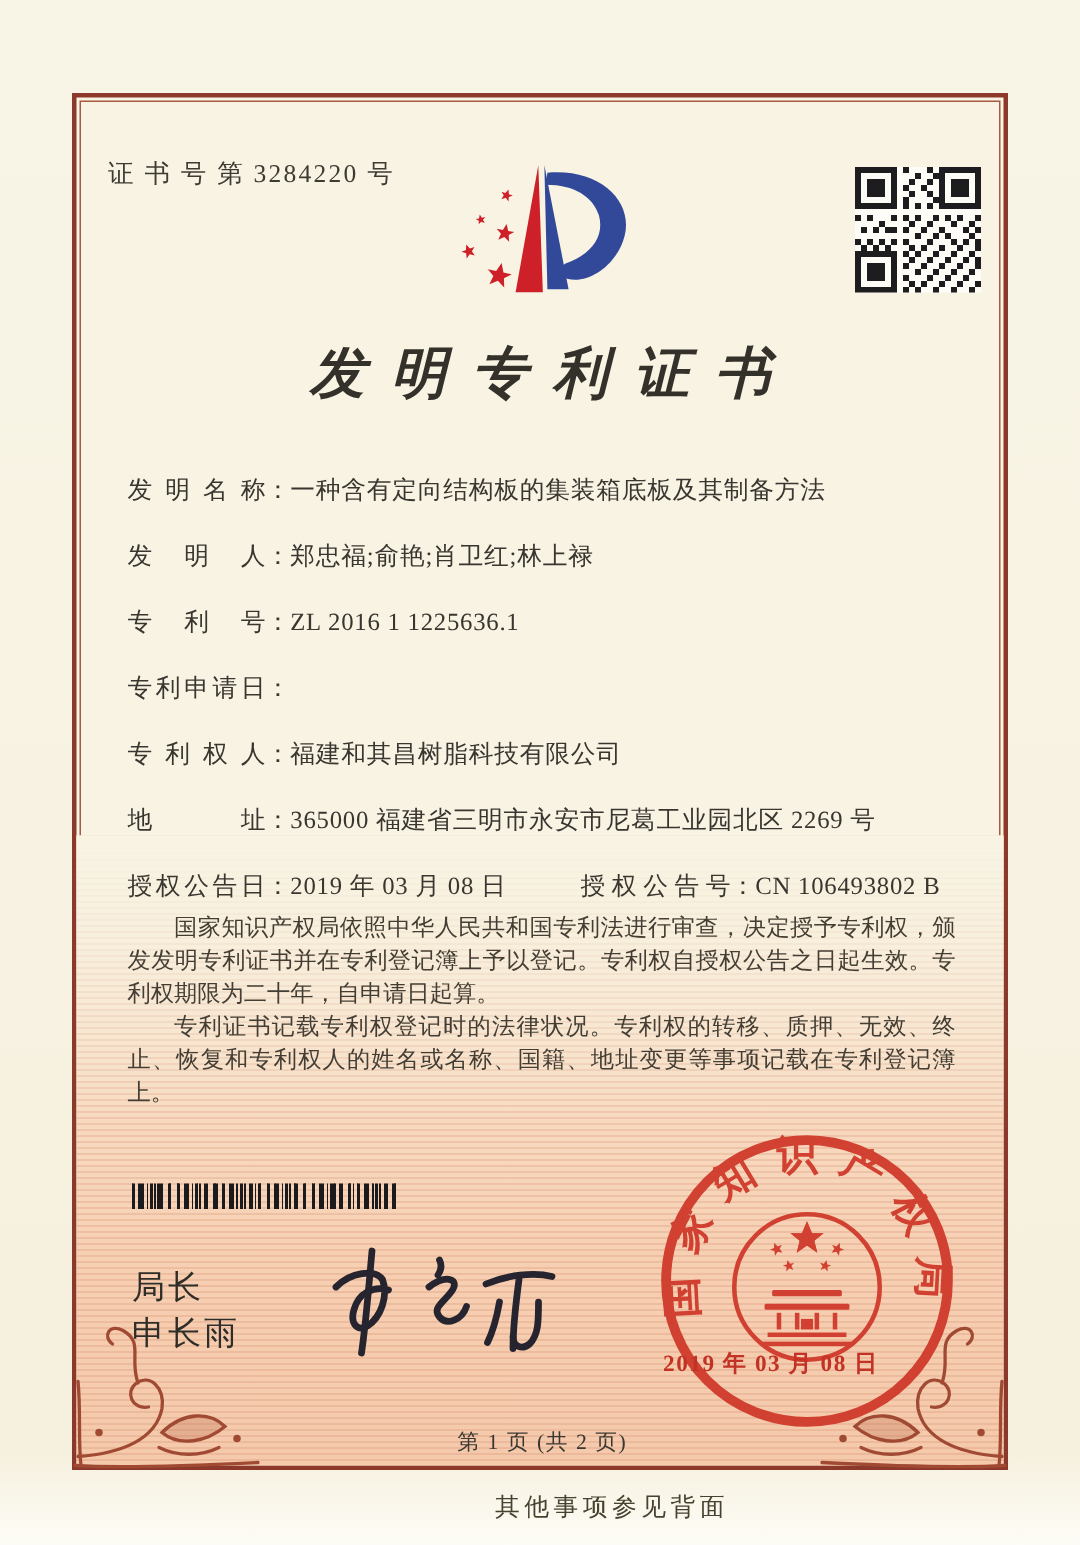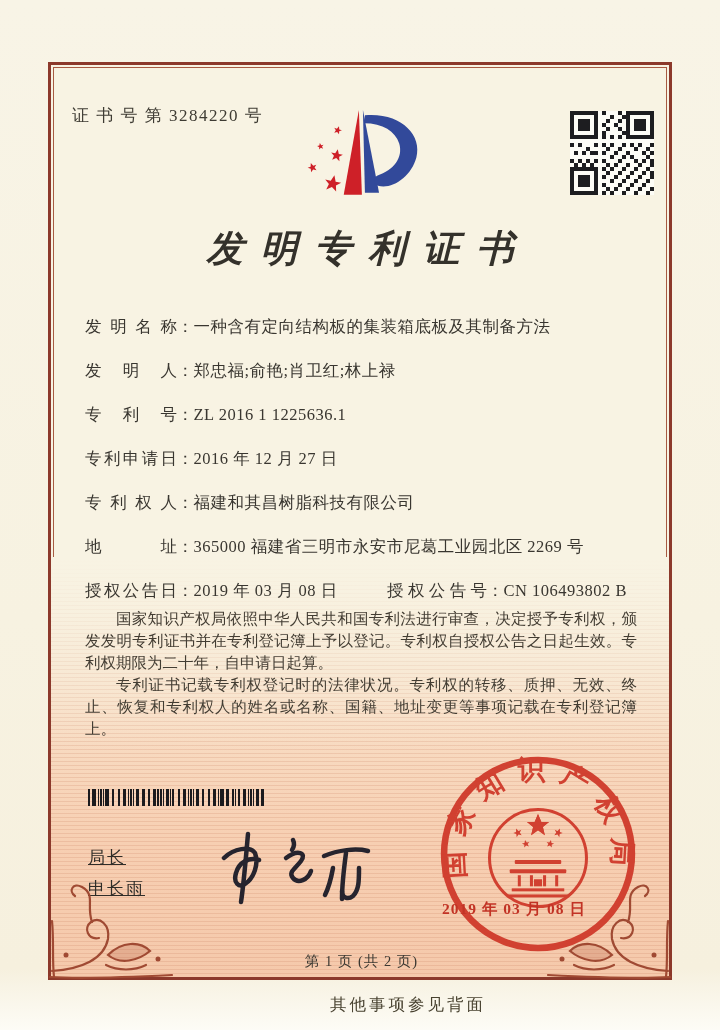--- a/index.html
+++ b/index.html
@@ -54,21 +54,21 @@
   .barcode {
     position:absolute; left:88px; top:789px; width:180px; height:17px; z-index:2;
     background:
       repeating-linear-gradient(90deg,#1b1b1e 0 2px, transparent 2px 6px),
       repeating-linear-gradient(90deg,#1b1b1e 0 1px, transparent 1px 5px),
       repeating-linear-gradient(90deg,transparent 0 4px, #1b1b1e 4px 5px, transparent 5px 13px);
   }
   .director {
     position:absolute; left:88px; top:842px; z-index:2;
     font-family:"Liberation Sans","DejaVu Sans",sans-serif;
-    font-size:17px; line-height:31px; color:#2f2d28; letter-spacing:2px;text-decoration:underline;
+    font-size:22px; line-height:31px; color:#2f2d28; letter-spacing:2px;
   }
   .signature { position:absolute; left:196px; top:826px; width:186px; height:82px; z-index:3; }
   .seal { position:absolute; left:437px; top:753px; width:202px; height:202px; z-index:2; opacity:0.93; }
   .seal-date {
     position:absolute; left:442px; top:899px; z-index:3; font-size:15.5px;
     color:#c23325; letter-spacing:1px; font-weight:600;
   }
   .page-number {
     position:absolute; left:48px; width:627px; top:952px; text-align:center;
     font-size:14.5px; letter-spacing:1px; color:#3b3831; z-index:2;
@@ -133,21 +133,20 @@
       <span class="fvalue">郑忠福;俞艳;肖卫红;林上禄</span>
     </div>
     <div class="frow">
       <span class="flabel">专利号</span>
         <span class="colon">：</span>
       <span class="fvalue">ZL 2016 1 1225636.1</span>
     </div>
     <div class="frow">
       <span class="flabel">专利申请日</span>
         <span class="colon">：</span>
-      <span class="fvalue">2016 年 12 月 27 日</span>
     </div>
     <div class="frow">
       <span class="flabel">专利权人</span>
         <span class="colon">：</span>
       <span class="fvalue">福建和其昌树脂科技有限公司</span>
     </div>
     <div class="frow">
       <span class="flabel">地址</span>
         <span class="colon">：</span>
       <span class="fvalue">365000 福建省三明市永安市尼葛工业园北区 2269 号</span>

